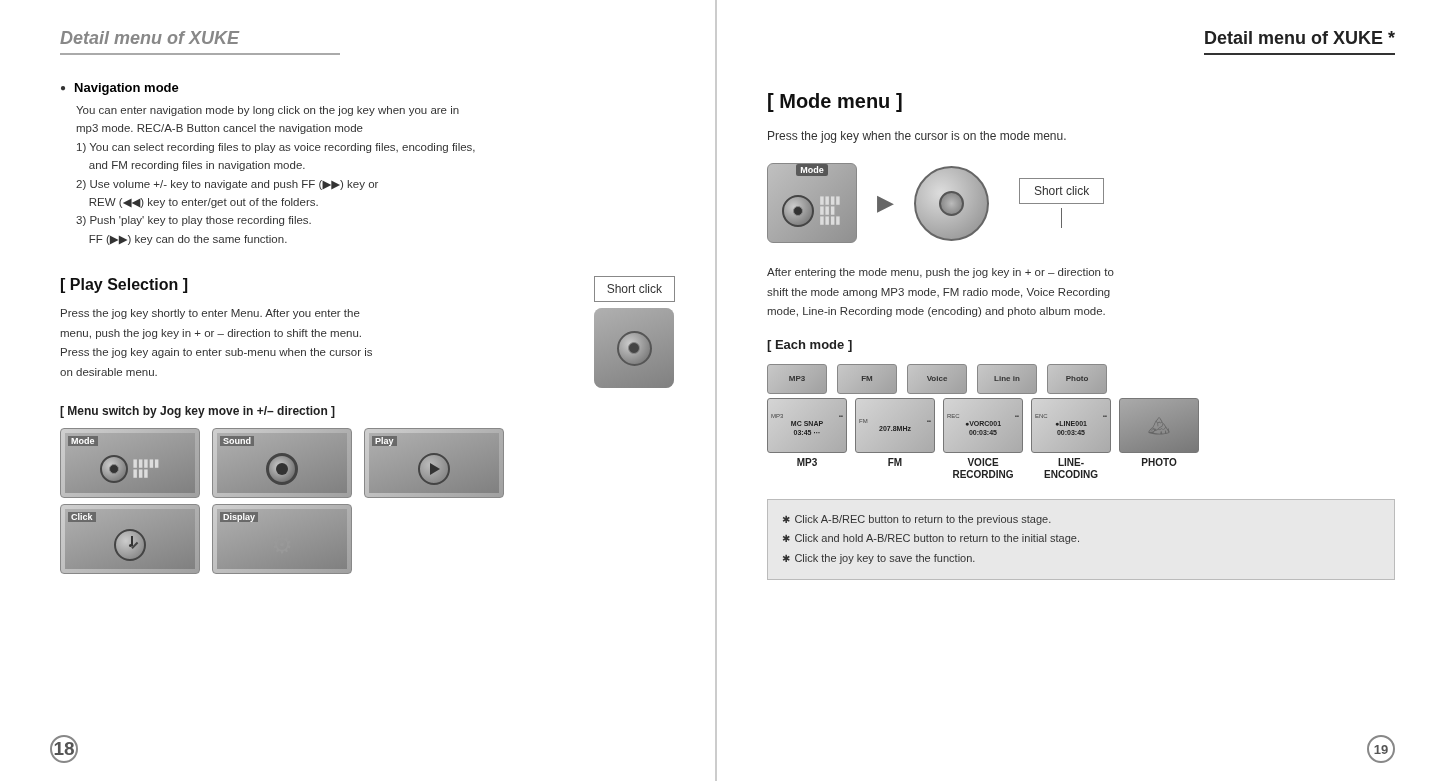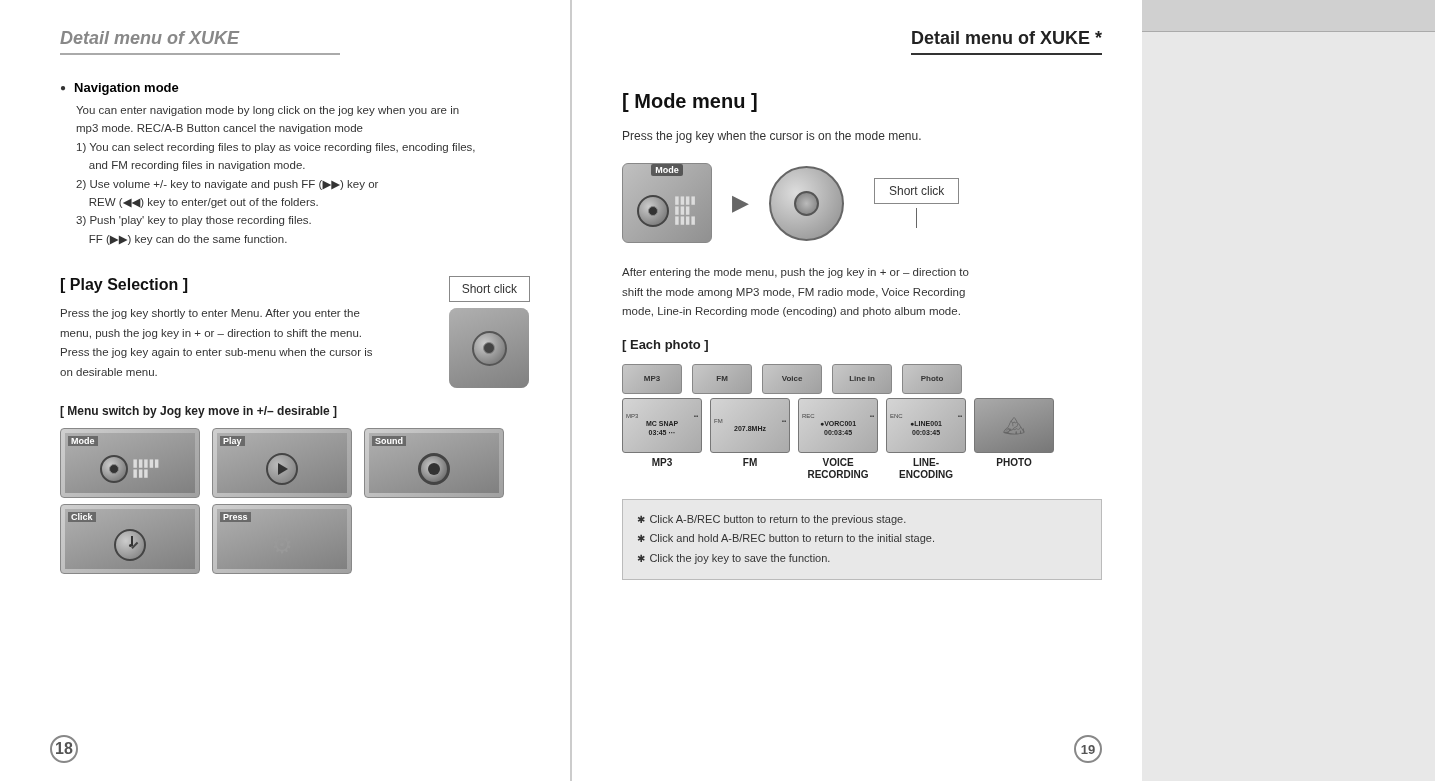--- a/index.html
+++ b/index.html
@@ -6,21 +6,21 @@
     body {
       width: 1435px;
       height: 781px;
       background: #e8e8e8;
       font-family: Arial, sans-serif;
       overflow: hidden;
       position: relative;
     }
 
     .page-container {
-      width: 1142px;
+      width: 1435px;
       height: 781px;
       background: #84cc16;
       display: flex;
       position: relative;
     }
 
     
     .top-bar {
       position: absolute;
       top: 0;
@@ -86,21 +86,21 @@
       position: absolute;
       bottom: 18px;
       left: 50px;
       width: 28px;
       height: 28px;
       border-radius: 50%;
       border: 2px solid #888;
       display: flex;
       align-items: center;
       justify-content: center;
-      font-size: 16px;
+      font-size: 19px;
       font-weight: bold;
       color: #555;
     }
 
     .page-num-right {
       position: absolute;
       bottom: 18px;
       right: 40px;
       width: 28px;
       height: 28px;
@@ -512,55 +512,55 @@
               <div class="thumb-circle">
                 <div class="thumb-circle-inner"></div>
               </div>
             </div>
           </div>
         </div>
       </div>
     </div>
 
     <div class="switch-section">
-      <div class="switch-title">[ Menu switch by Jog key move in +/– desirable ]</div>
+      <div class="switch-title">[ Menu switch by Jog key move in +/– direction ]</div>
       <div class="menu-grid">
 
         <div class="menu-thumb">
           <div class="thumb-device">
             <div class="thumb-menu-label">Mode</div>
             <div style="display:flex; align-items:center; justify-content:center; flex:1;">
               <div style="width:28px;height:28px;border-radius:50%;background:radial-gradient(circle at 35% 35%,#ccc,#666);border:2px solid #444; display:flex;align-items:center;justify-content:center;">
                 <div style="width:10px;height:10px;border-radius:50%;background:#333;border:1.5px solid #888;"></div>
               </div>
               <div style="margin-left:6px;font-size:7px;color:#ddd;">
                 <div style="margin-bottom:2px;">▋▋▋▋▋</div>
                 <div>▋▋▋</div>
               </div>
             </div>
           </div>
         </div>
 
         <div class="menu-thumb">
           <div class="thumb-device">
+            <div class="thumb-menu-label">Sound</div>
+            <div style="display:flex;align-items:center;justify-content:center;flex:1;">
+              <div style="width:32px;height:32px;border-radius:50%;background:radial-gradient(circle at 40% 40%,#ccc,#555);border:3px solid #444;display:flex;align-items:center;justify-content:center;">
+                <div style="width:12px;height:12px;border-radius:50%;background:#333;"></div>
+              </div>
+            </div>
+          </div>
+        </div>
+
+        <div class="menu-thumb">
+          <div class="thumb-device">
             <div class="thumb-menu-label">Play</div>
             <div style="display:flex;align-items:center;justify-content:center;flex:1;">
               <div style="width:32px;height:32px;border-radius:50%;background:radial-gradient(circle at 35% 35%,#bbb,#777);border:2px solid #444;display:flex;align-items:center;justify-content:center;">
                 <div style="width:0;height:0;border-style:solid;border-width:6px 0 6px 10px;border-color:transparent transparent transparent #333;margin-left:2px;"></div>
-              </div>
-            </div>
-          </div>
-        </div>
-
-        <div class="menu-thumb">
-          <div class="thumb-device">
-            <div class="thumb-menu-label">Sound</div>
-            <div style="display:flex;align-items:center;justify-content:center;flex:1;">
-              <div style="width:32px;height:32px;border-radius:50%;background:radial-gradient(circle at 40% 40%,#ccc,#555);border:3px solid #444;display:flex;align-items:center;justify-content:center;">
-                <div style="width:12px;height:12px;border-radius:50%;background:#333;"></div>
               </div>
             </div>
           </div>
         </div>
 
 
         <div class="menu-thumb">
           <div class="thumb-device">
             <div class="thumb-menu-label">Click</div>
             <div style="display:flex;align-items:center;justify-content:center;flex:1;">
@@ -568,21 +568,21 @@
                 <div style="position:absolute;width:1.5px;height:10px;background:#333;top:5px;left:15px;transform-origin:bottom;transform:rotate(0deg);"></div>
                 <div style="position:absolute;width:1.5px;height:8px;background:#444;top:9px;left:15px;transform-origin:bottom;transform:rotate(45deg);"></div>
                 <div style="width:3px;height:3px;border-radius:50%;background:#333;"></div>
               </div>
             </div>
           </div>
         </div>
 
         <div class="menu-thumb">
           <div class="thumb-device">
-            <div class="thumb-menu-label">Press</div>
+            <div class="thumb-menu-label">Display</div>
             <div style="display:flex;align-items:center;justify-content:center;flex:1;">
               <div style="font-size:24px;color:#999;">⚙</div>
             </div>
           </div>
         </div>
       </div>
     </div>
 
     <div class="page-num-left">18</div>
   </div>
@@ -626,21 +626,21 @@
       </div>
 
       <div class="mode-text">
         After entering the mode menu, push the jog key in + or – direction to<br>
         shift the mode among MP3 mode, FM radio mode, Voice Recording<br>
         mode, Line-in Recording mode (encoding) and photo album mode.
       </div>
     </div>
 
     <div>
-      <div class="each-mode-title">[ Each photo ]</div>
+      <div class="each-mode-title">[ Each mode ]</div>
 
       <div style="display:flex;gap:10px;margin-bottom:4px;align-items:flex-end;">
         <div class="mode-top-icon">MP3</div>
         <div class="mode-top-icon">FM</div>
         <div class="mode-top-icon">Voice</div>
         <div class="mode-top-icon">Line in</div>
         <div class="mode-top-icon">Photo</div>
       </div>
 
       <div class="modes-row">

